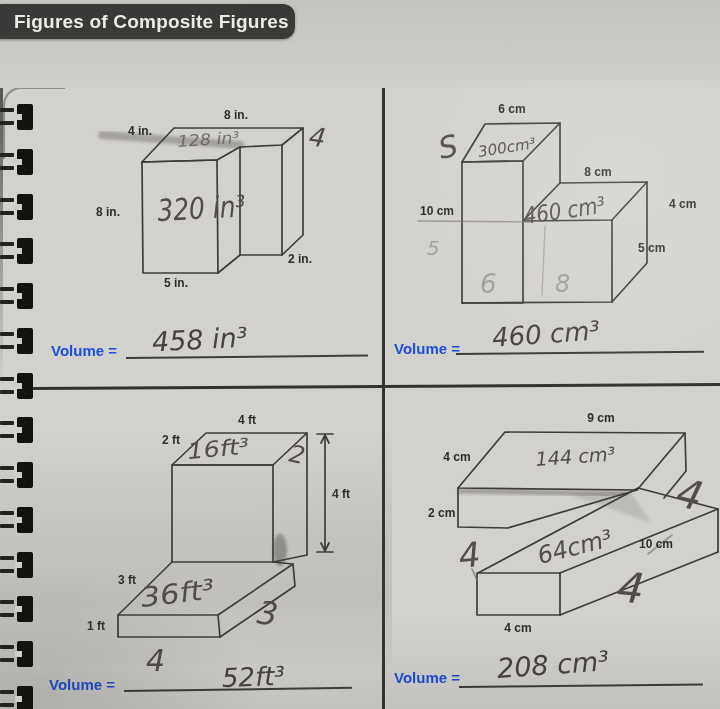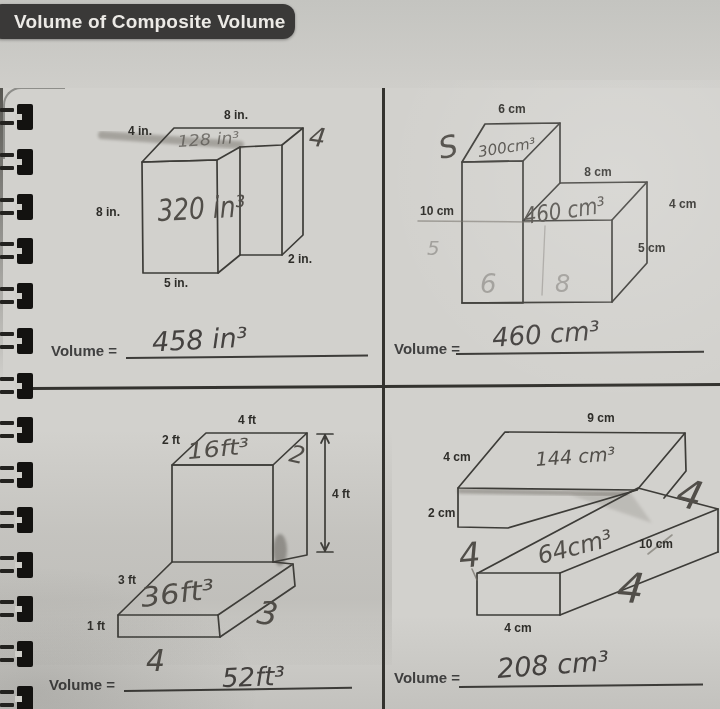--- a/index.html
+++ b/index.html
@@ -32,21 +32,21 @@
   .clip .d{position:absolute;left:0;width:14px;height:4px;background:#23221f;border-radius:1px;display:block;}
   .clip .d1{top:4px;} .clip .d2{top:17px;}
   .clip .blob{position:absolute;left:17px;top:0;width:16px;height:26px;background:#131210;border-radius:2px;display:block;}
   .clip .notch{position:absolute;left:-2px;top:10px;width:7px;height:6px;background:#cfcec9;display:block;}
   .fig{position:absolute;pointer-events:none;}
   .pline{fill:none;stroke:#3d3c38;stroke-width:1.7;stroke-linejoin:round;stroke-linecap:round;}
   .pencil{fill:none;stroke:#6e6a63;stroke-linecap:round;}
   .plabel{font-family:"Liberation Sans",sans-serif;font-weight:bold;font-size:12px;fill:#2e2d29;}
   .hw{font-family:"DejaVu Sans",sans-serif;font-style:italic;fill:#514e49;}
   .hw-faint{opacity:.38;}
-  .vlabel{position:absolute;font-weight:bold;font-size:15px;color:#404040;}
+  .vlabel{position:absolute;font-weight:bold;font-size:15px;color:#1d4ed8;}
   .aline{position:absolute;height:2px;background:#3d3c39;transform-origin:left center;}
   .ans{position:absolute;font-family:"DejaVu Sans",sans-serif;font-style:italic;color:#454240;white-space:nowrap;}
 </style>
 </head>
 <body>
 
 <div id="page">
 
   <div id="top-rule"></div>
   <div id="v-rule"></div>
@@ -265,16 +265,16 @@
       <div class="clip" style="top: 686.01px;">
         <span class="d d1"></span>
         <span class="d d2"></span>
         <span class="blob">
           <span class="notch"></span>
         </span>
       </div>
     </div>
 
   <div id="banner">
-    <span>Volume of Composite Volume</span>
+    <span>Figures of Composite Figures</span>
   </div>
 
 </div>
 
 </body></html>

